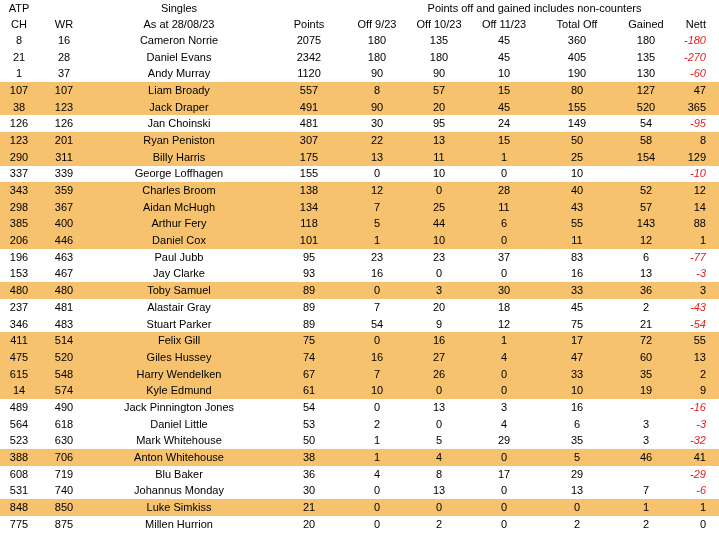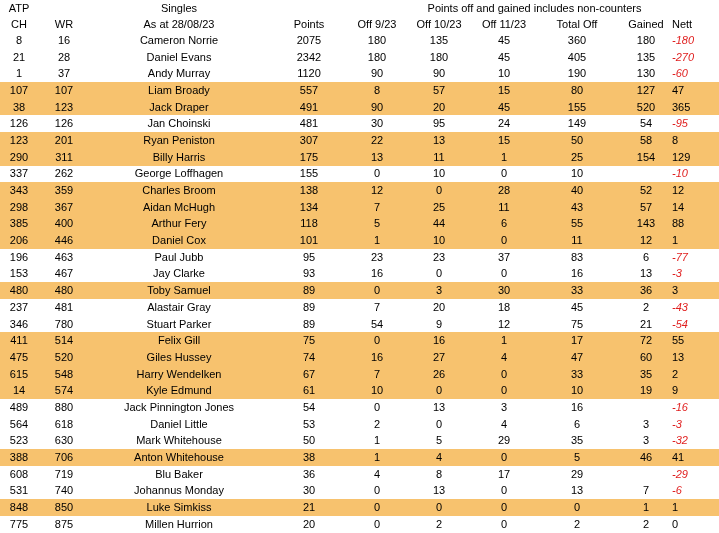--- a/index.html
+++ b/index.html
@@ -25,21 +25,21 @@
     color: #000000;
     text-align: center;
     vertical-align: middle;
     white-space: nowrap;
     overflow: hidden;
     line-height: 1;
   }
   tr { height: 16px; }
   tr.hl td { background-color: var(--hl, #F7C26E); }
   td.neg { color: var(--neg, #E01F1F); font-style: italic; }
-  th.col-nett, td.col-nett { text-align: left; padding-right: 3px; }
+  th.col-nett, td.col-nett { text-align: right; padding-right: 13px; }
 </style>
 </head>
 <body>
 
 <table>
   <colgroup>
     <col style="width:38px">
     <col style="width:52px">
     <col style="width:178px">
     <col style="width:82px">
@@ -163,21 +163,21 @@
         <td>175</td>
         <td>13</td>
         <td>11</td>
         <td>1</td>
         <td>25</td>
         <td>154</td>
         <td class="col-nett">129</td>
       </tr>
       <tr>
         <td>337</td>
-        <td>262</td>
+        <td>339</td>
         <td>George Loffhagen</td>
         <td>155</td>
         <td>0</td>
         <td>10</td>
         <td>0</td>
         <td>10</td>
         <td></td>
         <td class="col-nett neg">-10</td>
       </tr>
       <tr class="hl">
@@ -271,21 +271,21 @@
         <td>89</td>
         <td>7</td>
         <td>20</td>
         <td>18</td>
         <td>45</td>
         <td>2</td>
         <td class="col-nett neg">-43</td>
       </tr>
       <tr>
         <td>346</td>
-        <td>780</td>
+        <td>483</td>
         <td>Stuart Parker</td>
         <td>89</td>
         <td>54</td>
         <td>9</td>
         <td>12</td>
         <td>75</td>
         <td>21</td>
         <td class="col-nett neg">-54</td>
       </tr>
       <tr class="hl">
@@ -331,21 +331,21 @@
         <td>61</td>
         <td>10</td>
         <td>0</td>
         <td>0</td>
         <td>10</td>
         <td>19</td>
         <td class="col-nett">9</td>
       </tr>
       <tr>
         <td>489</td>
-        <td>880</td>
+        <td>490</td>
         <td>Jack Pinnington Jones</td>
         <td>54</td>
         <td>0</td>
         <td>13</td>
         <td>3</td>
         <td>16</td>
         <td></td>
         <td class="col-nett neg">-16</td>
       </tr>
       <tr>

